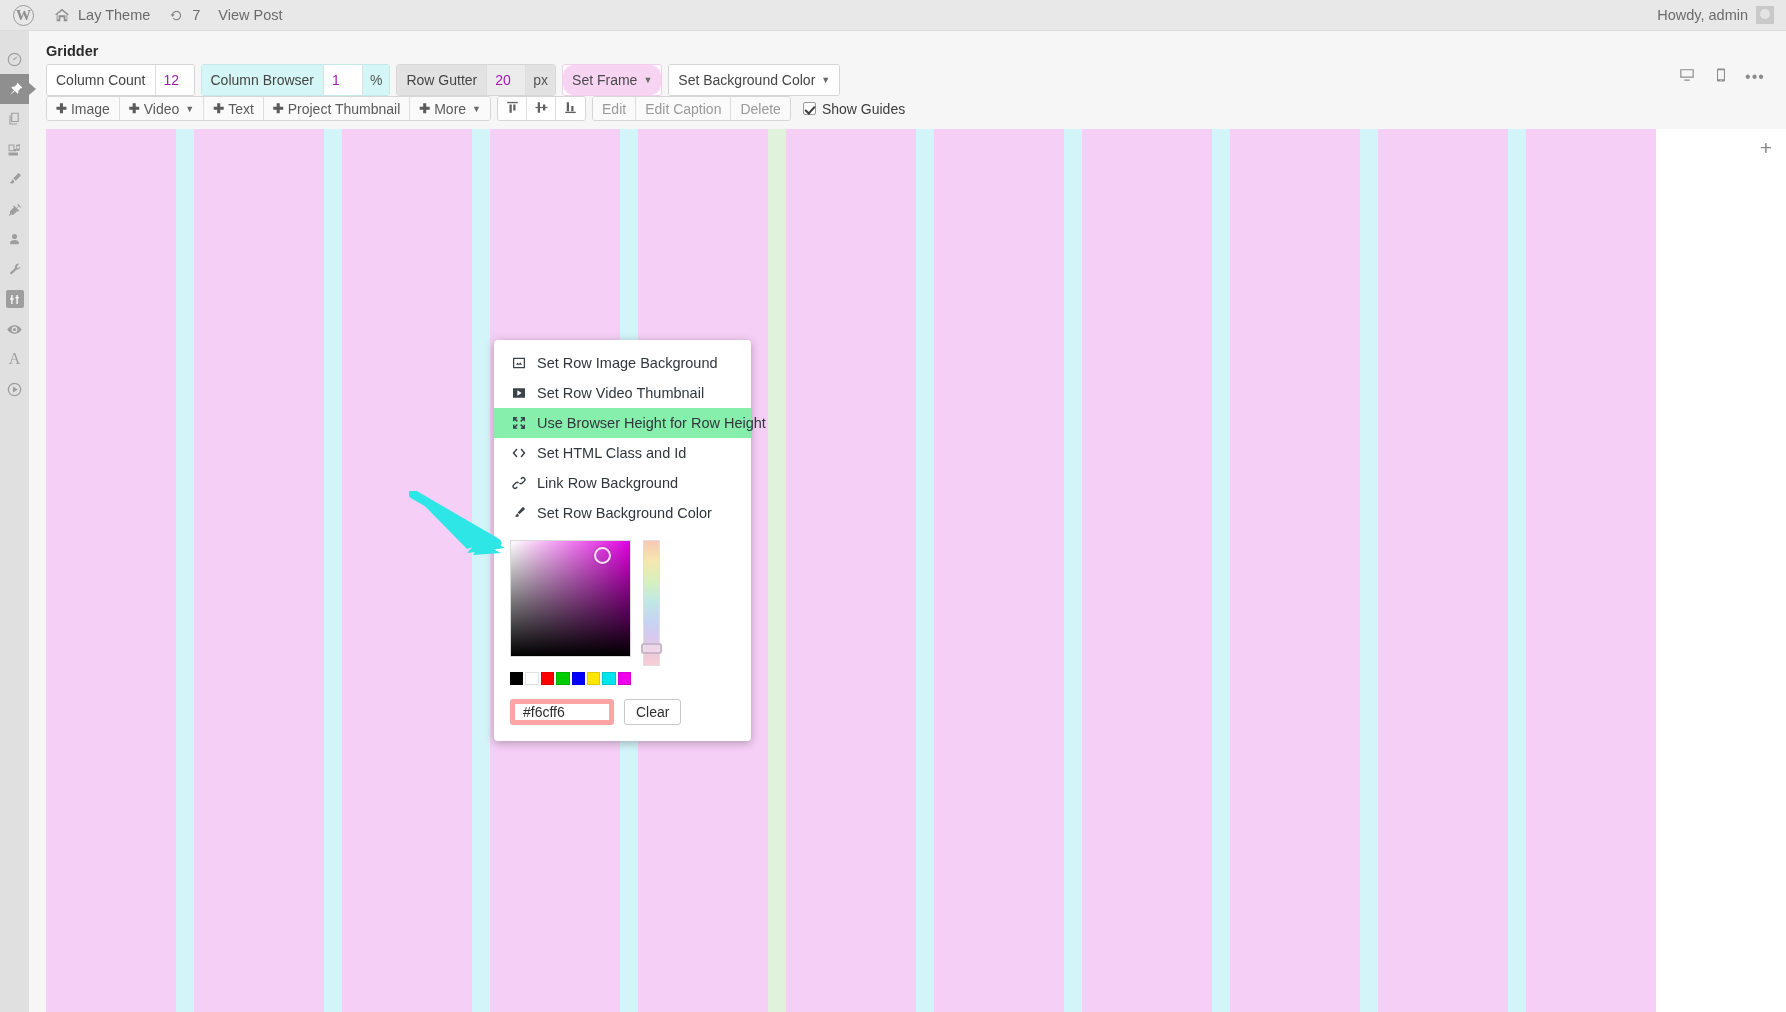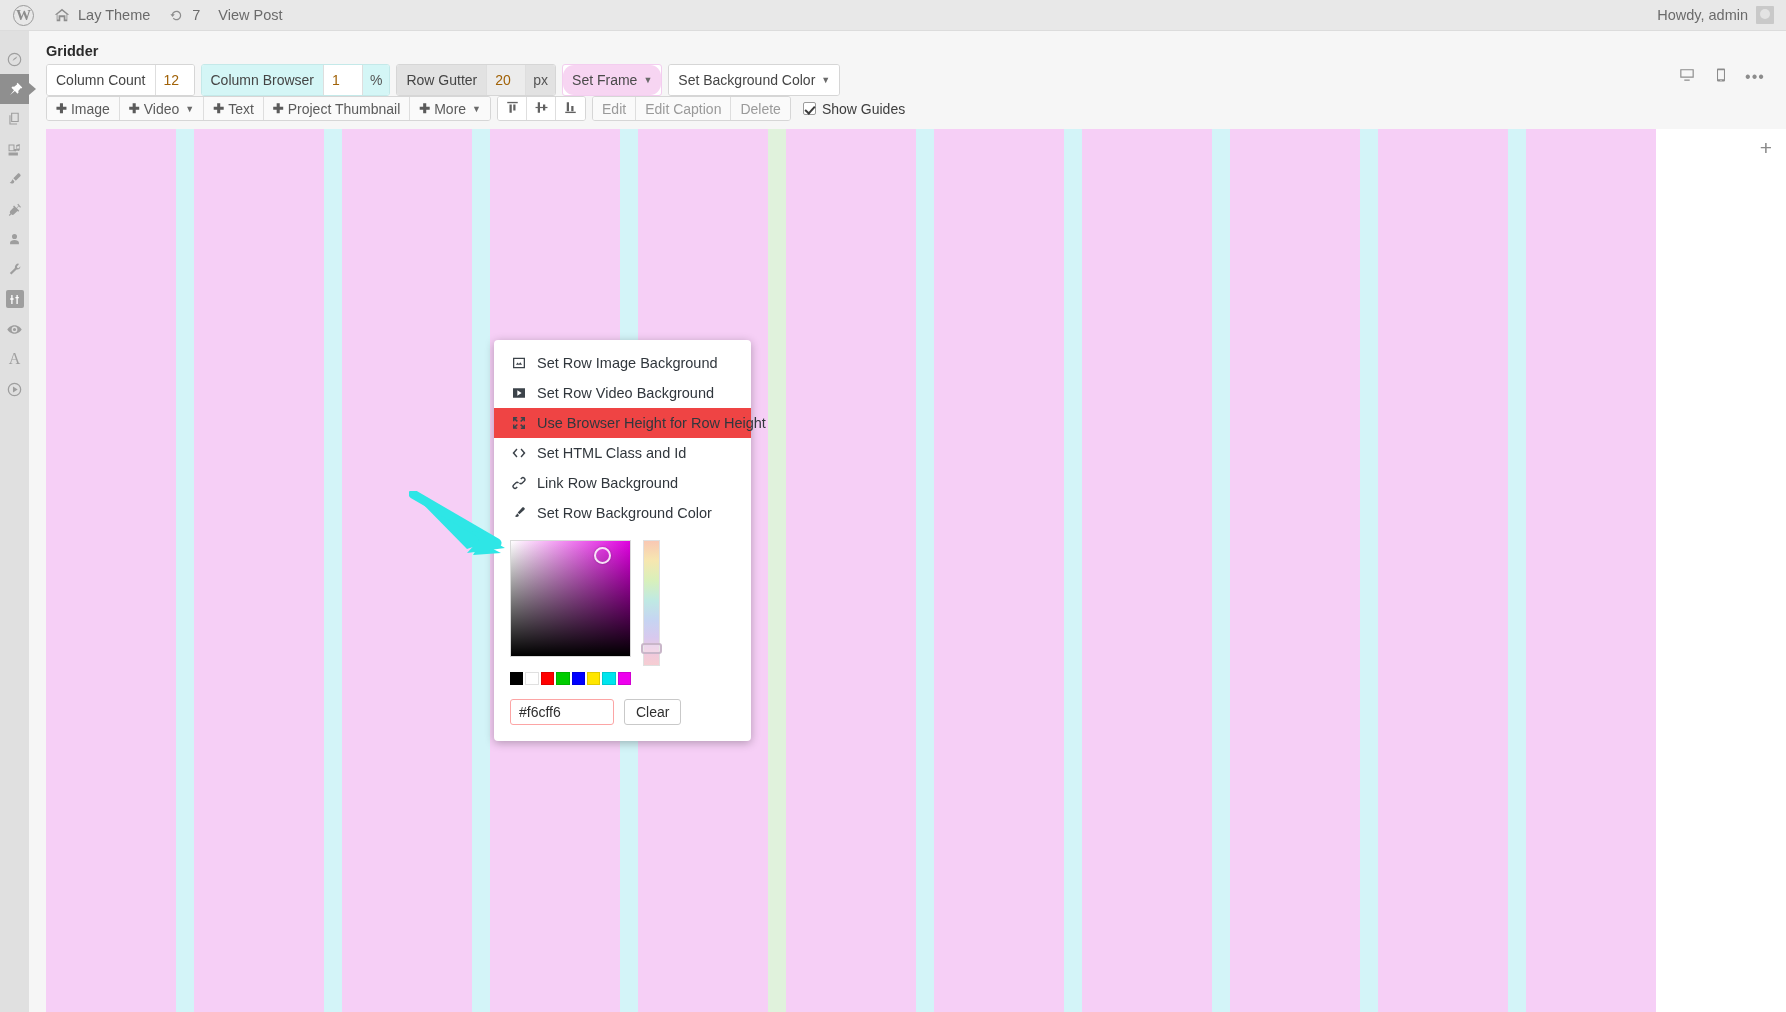--- a/index.html
+++ b/index.html
@@ -114,21 +114,21 @@
     padding: 0 9px; white-space: nowrap;
     border-right: 1px solid #dedede;
     background: #ececec; color: #454545;
   }
   .cell:last-child { border-right: none; }
   .cell.inp { background: #fff; padding: 0; }
   .cell.inp input {
     width: 38px; height: 100%;
     border: none; outline: none; background: transparent;
     font-family: "Liberation Sans", sans-serif;
-    font-size: 14px; color: #a16207; padding: 0 8px;
+    font-size: 14px; color: #a21caf; padding: 0 8px;
   }
   .cell.unit { background: #ececec; padding: 0 7px; color: #555; }
   .grp.teal .cell { background: #d4f6f6; }
   .grp.teal .cell.inp { background: #fff; }
   .grp.teal { border-color: #c4e9e9; }
   .grp.grey .cell { background: #e2e2e2; }
   .grp.grey .cell.inp { background: #ececec; }
   .grp.pink { border-color: #f3cdef; }
   .grp.pink .cell { background: #f7d5f2; color: #4a4a4a; border-radius: 11px; }
   .grp.plain .cell { background: #fff; }
@@ -197,21 +197,21 @@
     border-radius: 4px;
     box-shadow: 0 2px 10px rgba(0,0,0,.28);
     z-index: 40; padding: 8px 0 0 0;
   }
   .mi {
     display: flex; align-items: center; gap: 10px;
     height: 30px; padding: 0 16px;
     font-size: 14.5px; color: #31373d;
     white-space: nowrap;
   }
-  .mi.hl { background: #ef4444; }
+  .mi.hl { background: #86efac; }
   .mi .mico {
     width: 17px; height: 17px; flex: 0 0 17px;
     display: flex; align-items: center; justify-content: center;
   }
   .mi .mico svg { width: 16px; height: 16px; fill: #3c434a; }
 
   
   #picker {
     padding: 12px 16px 16px 16px;
     display: block;
@@ -244,21 +244,21 @@
     border: 2px solid #c9b6c9; border-radius: 3px;
     background: rgba(255,255,255,.25);
   }
   .swatches {
     display: flex; gap: 2px; margin-top: 6px; width: 121px;
   }
   .sw { width: 13.5px; height: 13px; border: 1px solid rgba(0,0,0,.12); }
   .pk-bottom { display: flex; align-items: center; gap: 10px; margin-top: 14px; }
   #hexfield {
     width: 104px; height: 26px;
-    border: 1px solid #fca5a5; border-radius: 3px;
+    border: 5px solid #fca5a5; border-radius: 3px;
     font-family: "Liberation Sans", sans-serif;
     font-size: 14px; color: #2f2f2f; padding: 0 8px;
     outline: none; background: #fff;
   }
   #clearbtn {
     height: 26px; padding: 0 11px;
     border: 1px solid #c9c9c9; border-radius: 3px;
     background: #fff; font-family: "Liberation Sans", sans-serif;
     font-size: 14px; color: #2f2f2f; cursor: pointer;
   }
@@ -549,21 +549,21 @@
       </span>
       <span>Set Row Image Background</span>
     </div>
 
     <div class="mi">
       <span class="mico">
         <svg viewBox="0 0 20 20">
             <path d="M2.5 4h15v12h-15V4zm5.4 2.6v6.8l5.4-3.4-5.4-3.4z"></path>
           </svg>
       </span>
-      <span>Set Row Video Background</span>
+      <span>Set Row Video Thumbnail</span>
     </div>
 
     <div class="mi hl">
       <span class="mico">
         <svg viewBox="0 0 20 20">
             <path d="M2.5 2.5h5.2v1.8H5.6l3 3L7.3 8.8l-3-3v2.1H2.5V2.5zm9.8 0h5.2v5.4h-1.8V5.8l-3 3L11.4 7.5l3-3h-2.1V2.5zM7.3 11.2l1.3 1.3-3 3h2.1v1.8H2.5v-5.4h1.8v2.1l3-2.8zm5.4 0l3 3v-2.1h1.8v5.4h-5.2v-1.8h2.1l-3-3 1.3-1.5z"></path>
           </svg>
       </span>
       <span>Use Browser Height for Row Height</span>
     </div>

